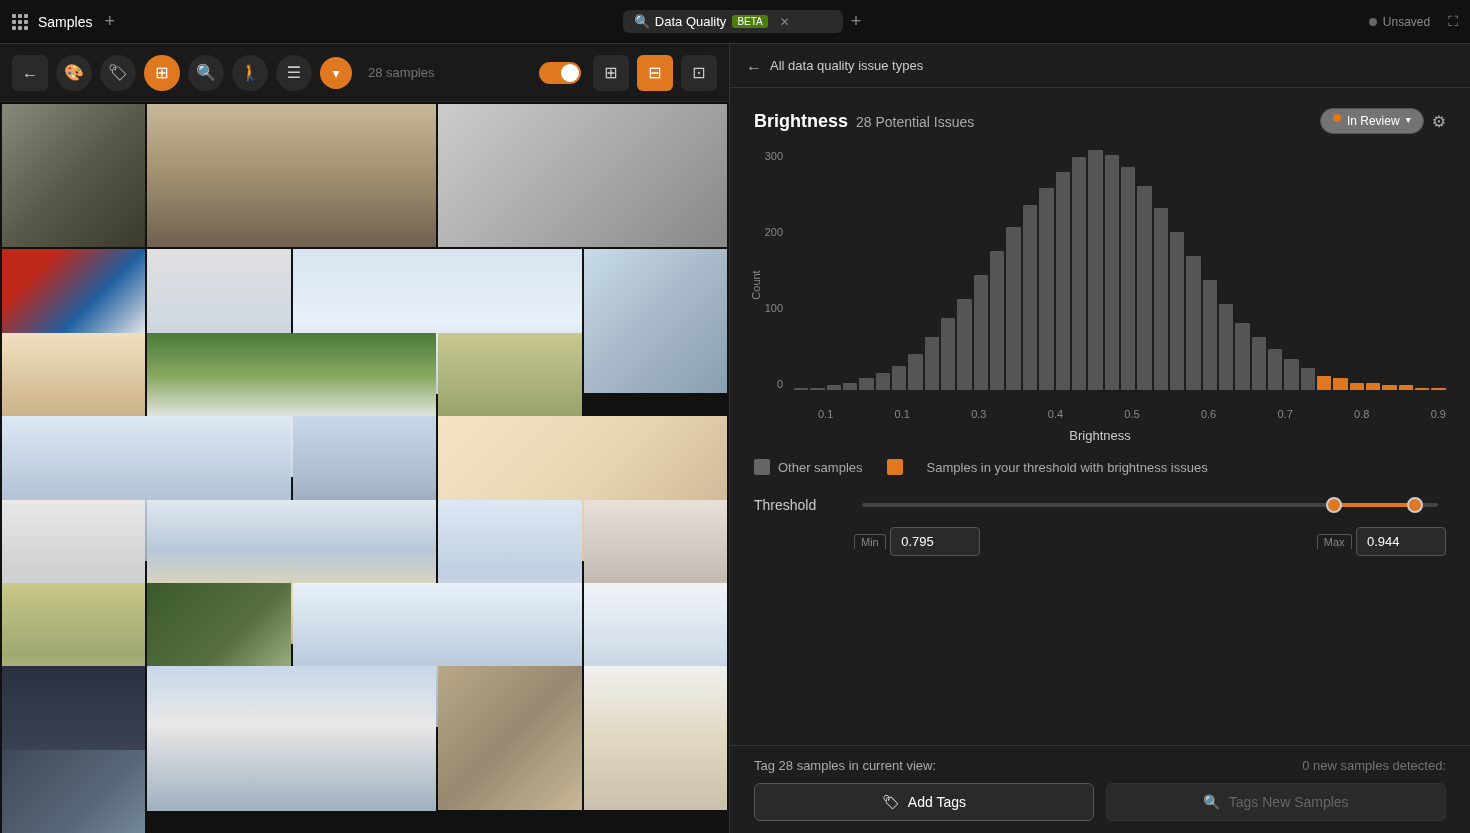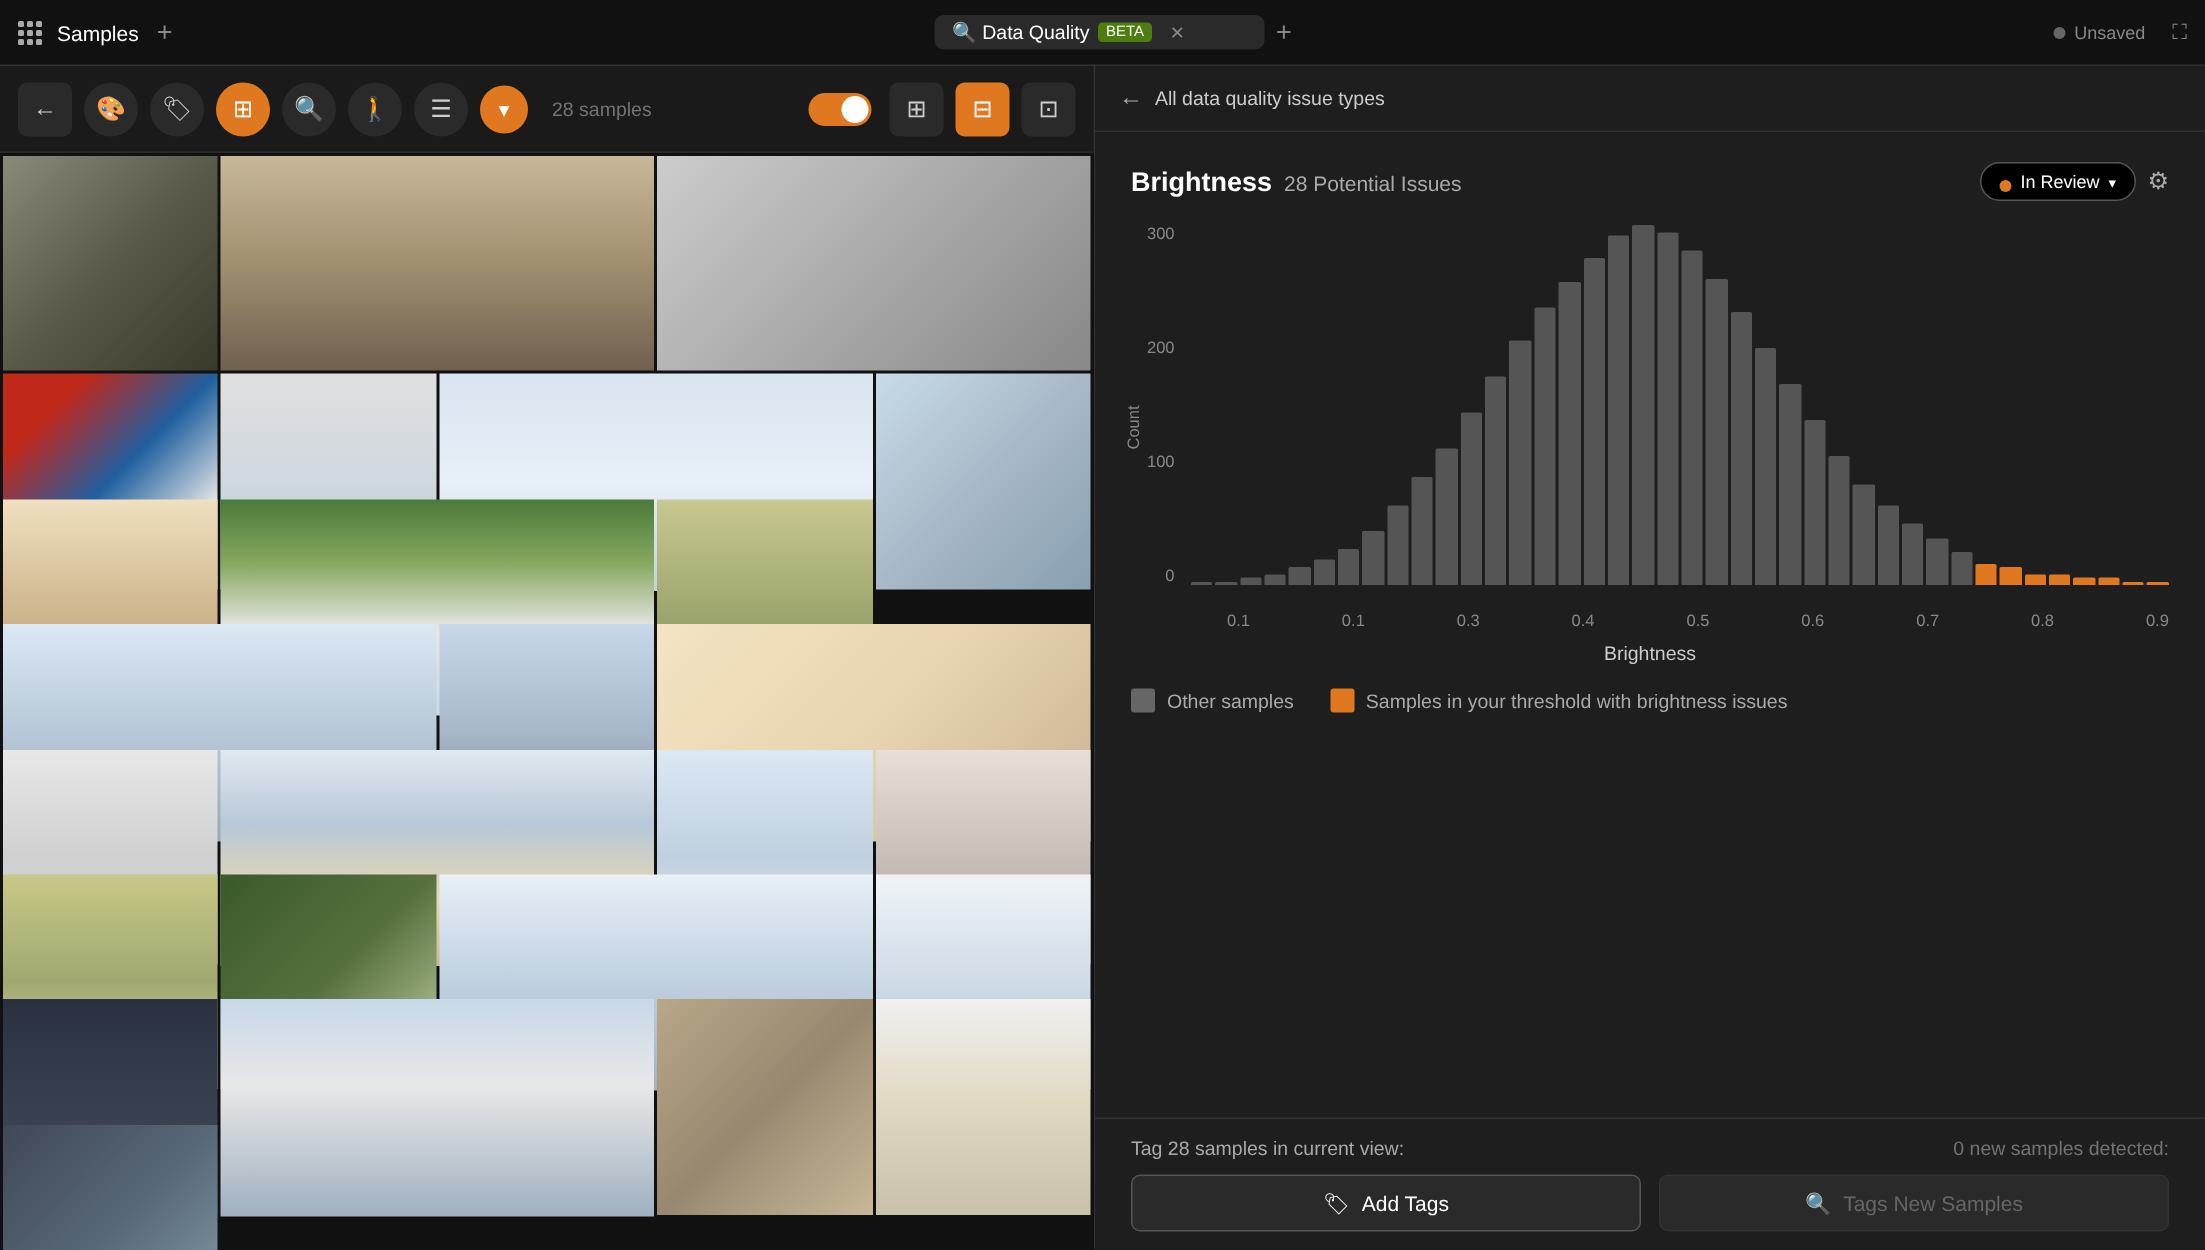--- a/index.html
+++ b/index.html
@@ -185,21 +185,21 @@
     </div>
 
     <div style="flex:1;overflow-y:auto;padding:20px 24px;">
 
       <div style="display:flex;align-items:center;justify-content:space-between;margin-bottom:16px;">
         <div style="display:flex;align-items:baseline;gap:8px;">
           <span style="font-size:18px;font-weight:700;color:#fff;">Brightness</span>
           <span style="font-size:14px;color:#aaa;">28 Potential Issues</span>
         </div>
         <div style="display:flex;align-items:center;gap:8px;">
-          <button style="background:#000000;border:1px solid #555;border-radius:20px;color:#fff;font-size:12px;padding:5px 12px;cursor:pointer;display:flex;align-items:flex-end;gap:6px;">
+          <button style="background:#737373;border:1px solid #555;border-radius:20px;color:#fff;font-size:12px;padding:5px 12px;cursor:pointer;display:flex;align-items:flex-start;gap:6px;">
             <span style="width:8px;height:8px;border-radius:50%;background:#e07820;display:inline-block;"></span>
             <span>In Review</span>
             <span style="font-size:10px;">▾</span>
           </button>
           <button style="background:none;border:none;color:#aaa;font-size:16px;cursor:pointer;">⚙</button>
         </div>
       </div>
 
       <div style="position:relative;height:270px;margin-bottom:8px;">
 
@@ -270,26 +270,51 @@
         </div>
       </div>
 
       <div style="text-align:center;font-size:13px;color:#ccc;margin-bottom:16px;">Brightness</div>
 
       <div style="display:flex;gap:24px;margin-bottom:20px;align-items:center;">
         <div style="display:flex;align-items:center;gap:8px;">
           <span style="width:16px;height:16px;border-radius:2px;background:#666;display:inline-block;"></span>
           <span style="font-size:13px;color:#aaa;">Other samples</span>
         </div>
-        <div style="display:flex;align-items:flex-end;gap:8px;">
+        <div style="display:flex;align-items:flex-end;gap:24px;">
           <span style="width:16px;height:16px;border-radius:2px;background:#e07820;display:inline-block;"></span>
           <span style="font-size:13px;color:#aaa;">Samples in your threshold with brightness issues</span>
         </div>
       </div>
 
+      <div style="margin-bottom:16px;">
+        <div style="display:flex;align-items:center;margin-bottom:12px;">
+          <span style="font-size:14px;color:#ccc;min-width:100px;">Threshold</span>
+
+          <div style="flex:1;position:relative;height:20px;margin:0 8px;">
+            <div style="position:absolute;left:0;right:0;top:50%;transform:translateY(-50%);height:4px;background:#444;border-radius:2px;"></div>
+
+            <div style="position:absolute;left:82%;right:4%;top:50%;transform:translateY(-50%);height:4px;background:#e07820;border-radius:2px;"></div>
+
+            <div style="position:absolute;width:16px;height:16px;border-radius:50%;background:#e07820;top:50%;left:82%;transform:translate(-50%,-50%);cursor:pointer;border:2px solid #ccc;"></div>
+
+            <div style="position:absolute;width:16px;height:16px;border-radius:50%;background:#e07820;top:50%;left:96%;transform:translate(-50%,-50%);cursor:pointer;border:2px solid #ccc;"></div>
+          </div>
+        </div>
+        <div style="display:flex;justify-content:space-between;padding-left:100px;">
+          <div>
+            <div style="font-size:11px;color:#888;margin-bottom:4px;border:1px solid #555;padding:1px 6px;border-bottom:none;border-radius:3px 3px 0 0;display:inline-block;background:#1e1e1e;">Min</div>
+            <input type="text" value="0.795" style="background: rgb(42, 42, 42); border: 1px solid rgb(85, 85, 85); border-radius: 4px; color: rgb(255, 255, 255); font-size: 13px; padding: 6px 10px; width: 90px; outline: none;">
+          </div>
+          <div style="text-align:right;">
+            <div style="font-size:11px;color:#888;margin-bottom:4px;border:1px solid #555;padding:1px 6px;border-bottom:none;border-radius:3px 3px 0 0;display:inline-block;background:#1e1e1e;">Max</div>
+            <input type="text" value="0.944" style="background: rgb(42, 42, 42); border: 1px solid rgb(85, 85, 85); border-radius: 4px; color: rgb(255, 255, 255); font-size: 13px; padding: 6px 10px; width: 90px; outline: none;">
+          </div>
+        </div>
+      </div>
 
     </div>
 
     <div style="border-top:1px solid #333;padding:12px 24px;flex-shrink:0;">
       <div style="display:flex;justify-content:space-between;align-items:center;margin-bottom:10px;">
         <span style="font-size:13px;color:#aaa;">Tag 28 samples in current view:</span>
         <span style="font-size:13px;color:#737373;">0 new samples detected:</span>
       </div>
       <div style="display:flex;gap:12px;">
         <button style="flex:1;padding:10px 16px;border-radius:6px;border:1px solid #555;background:#2a2a2a;color:#fff;font-size:14px;cursor:pointer;display:flex;align-items:center;justify-content:center;gap:8px;">

